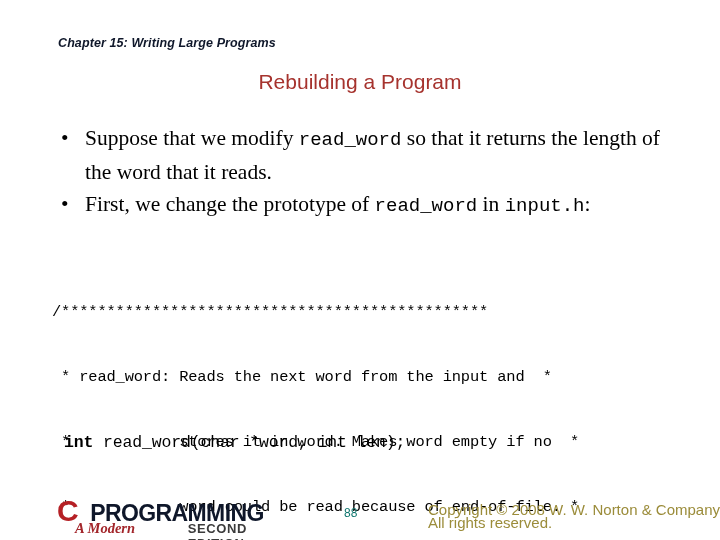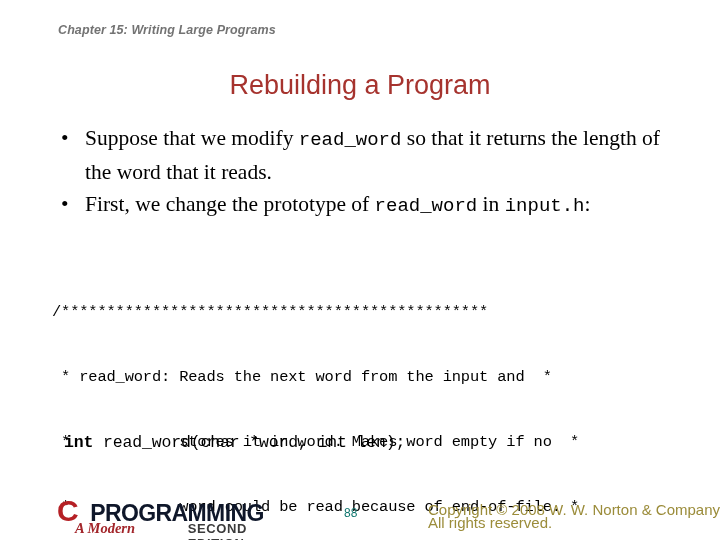--- a/index.html
+++ b/index.html
@@ -18,40 +18,40 @@
   .slide {
     position: absolute;
     inset: 0;
     background: #ffffff;
   }
 
   
   .chapter-header {
     position: absolute;
     left: 58px;
-    top: 23px;
+    top: 36px;
     font-family: "Liberation Sans", sans-serif;
     font-style: italic;
     font-weight: bold;
     font-size: 12.5px;
     letter-spacing: 0.1px;
-    color: #737373;
+    color: #0f172a;
     white-space: nowrap;
   }
 
   
   .slide-title {
     position: absolute;
     left: 0;
     right: 0;
     top: 70px;
     text-align: center;
     font-family: "Liberation Sans", sans-serif;
     font-weight: normal;
-    font-size: 27px;
+    font-size: 21px;
     color: #a6332e;
     letter-spacing: 0px;
   }
 
   
   .bullets {
     position: absolute;
     left: 48px;
     top: 122px;
     width: 636px;

